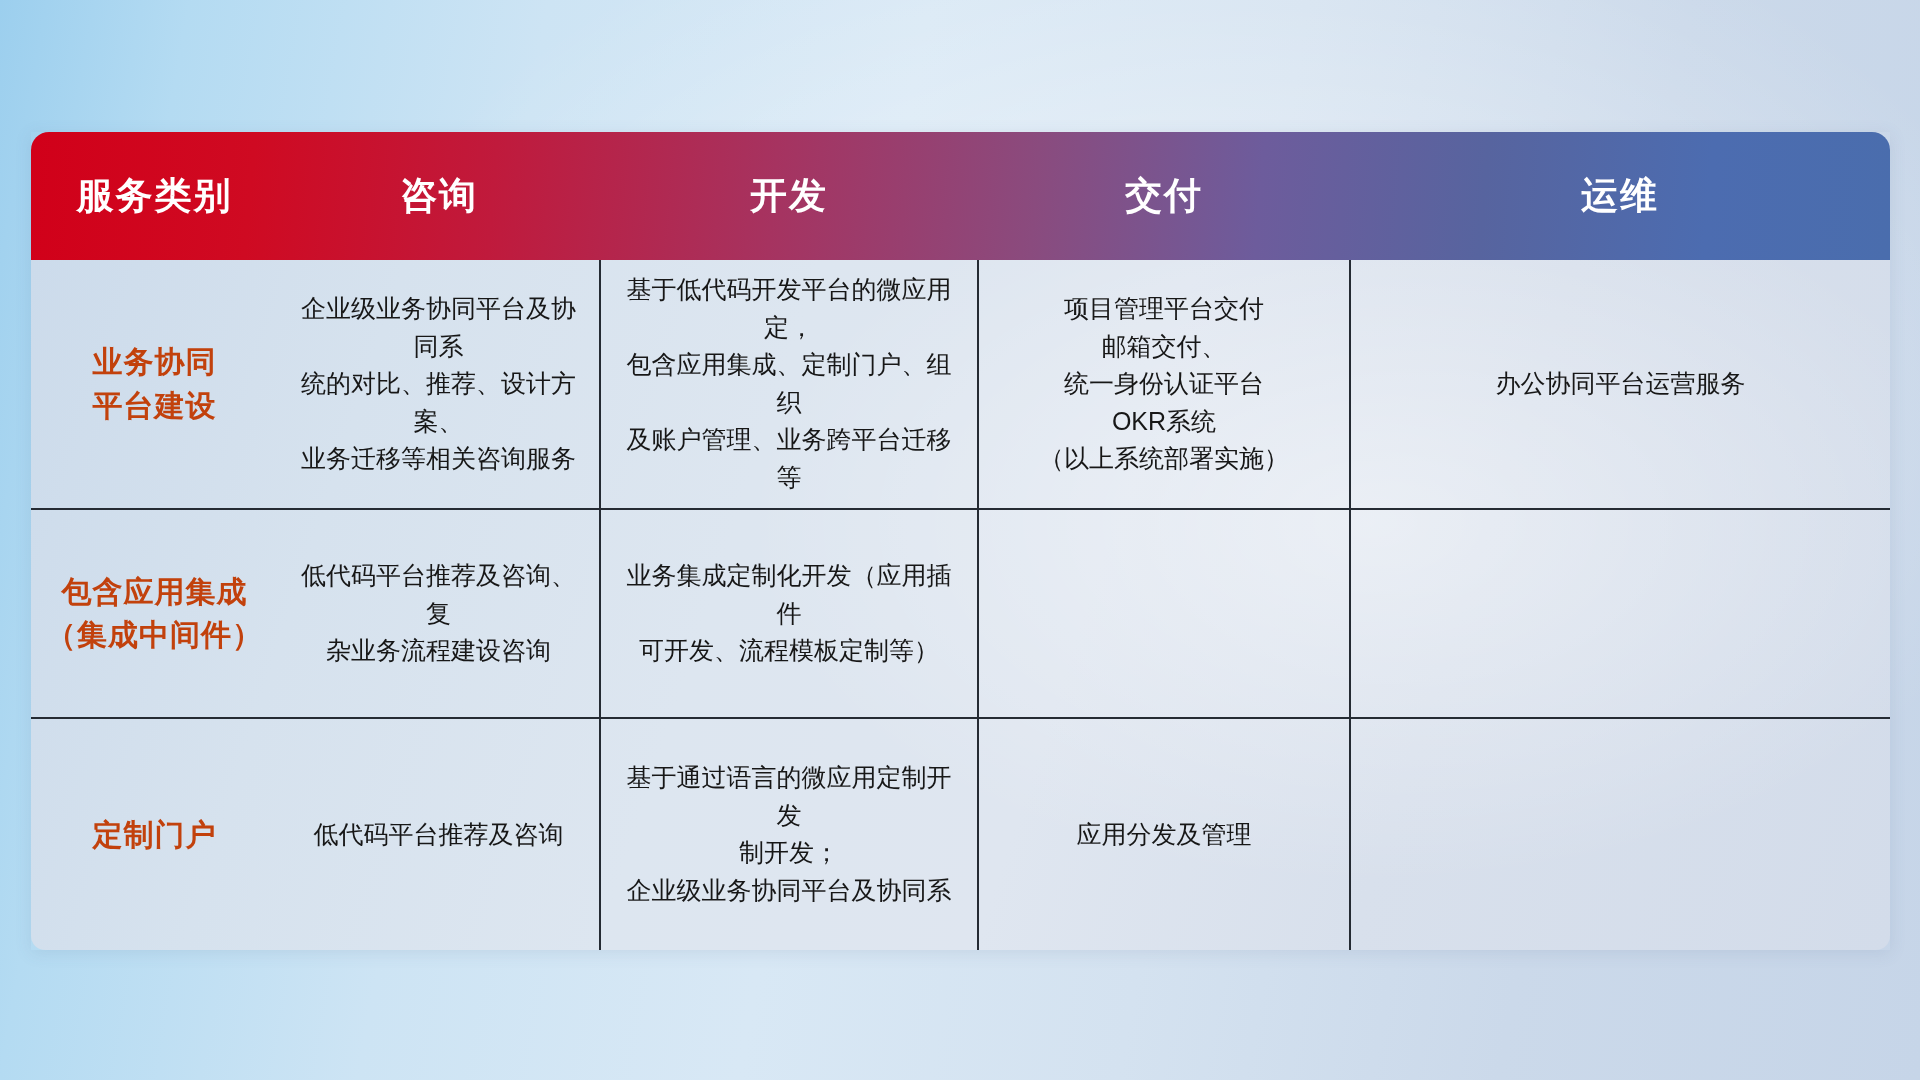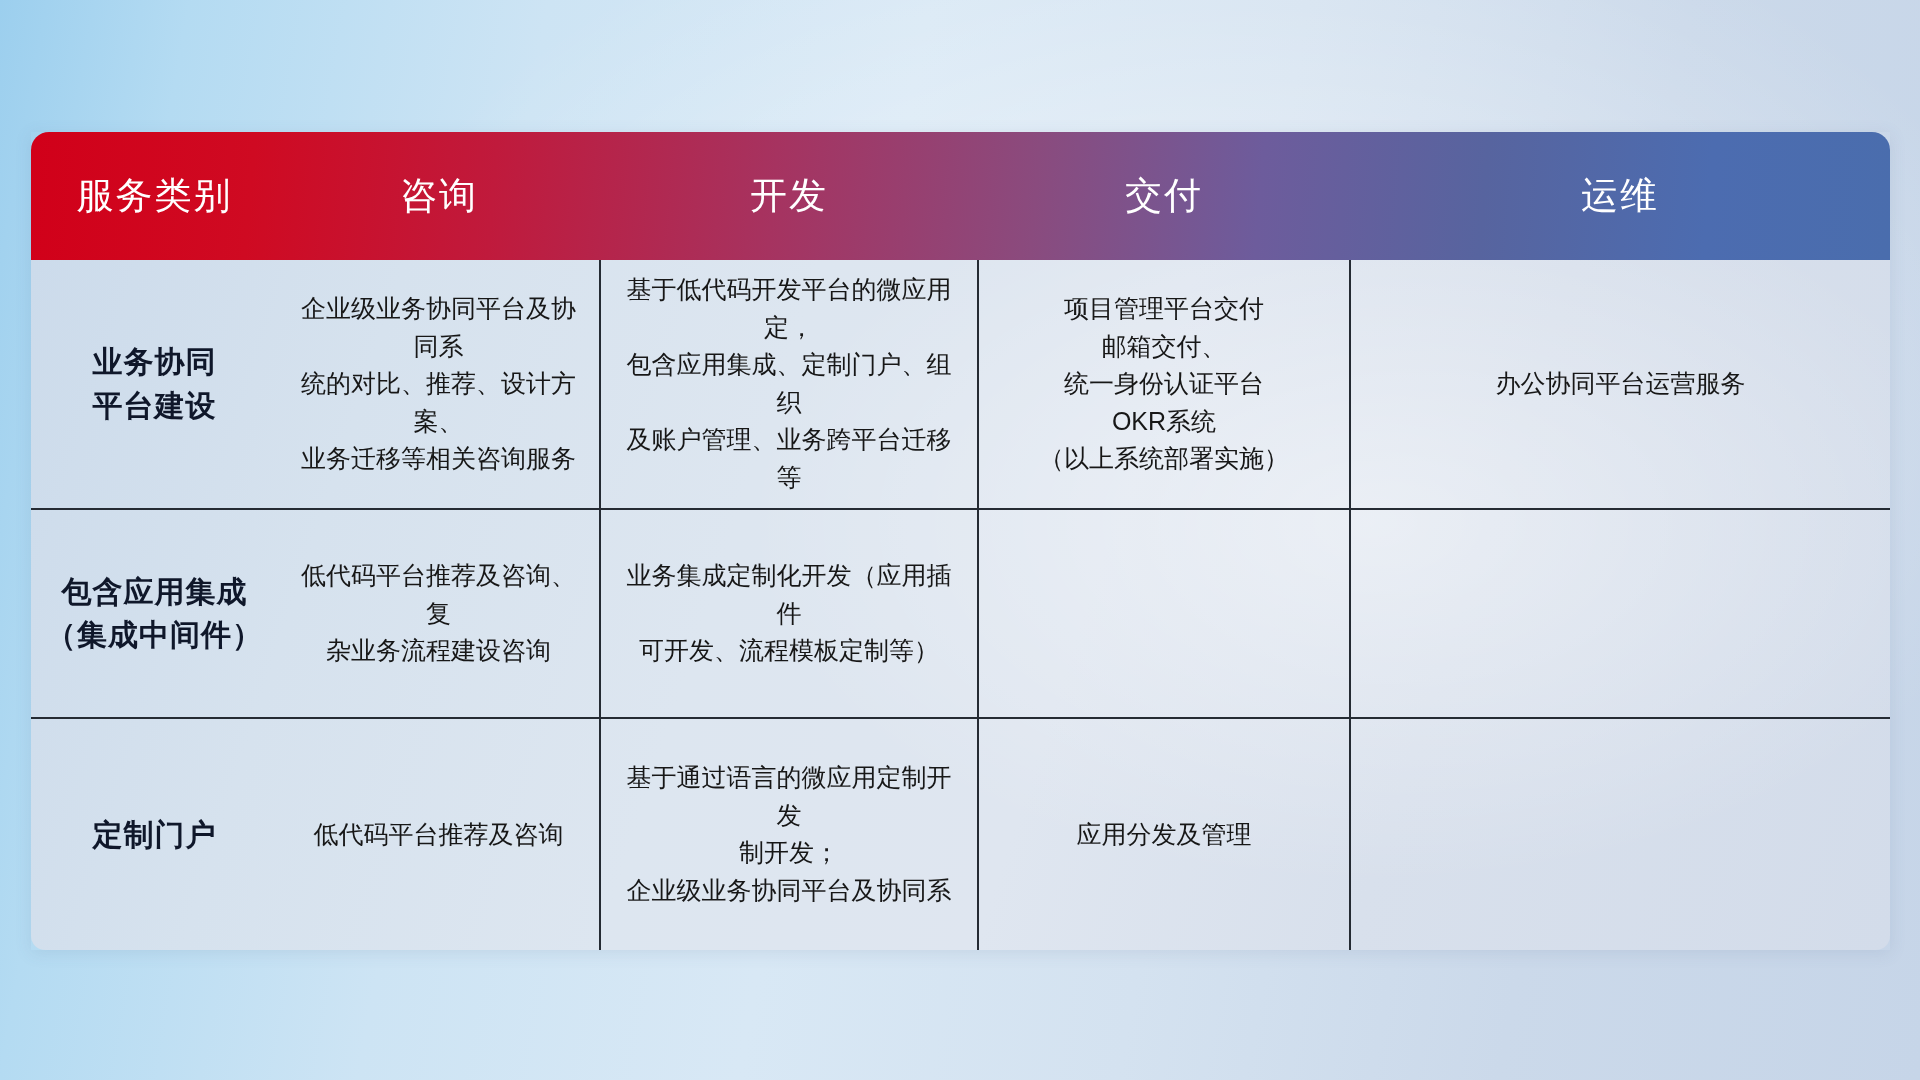--- a/index.html
+++ b/index.html
@@ -51,21 +51,21 @@
     height: 128px;
   }
   thead th {
     padding: 0;
     margin: 7px;
     position: relative;
     vertical-align: middle;
     text-align: center;
     color: #ffffff;
     font-size: 37px;
-    font-weight: normal;
+    font-weight: bold;
     letter-spacing: 2px;
     background: transparent;
   }
   .header-band {
     position: absolute;
     left: 0;
     top: 0;
     width: 1859px;
     height: 128px;
     border-radius: 18px 18px 0 0;
@@ -101,21 +101,21 @@
     line-height: 1.5;
     color: #171717;
     background: transparent;
     border-right: 2px solid #252b33;
     border-bottom: 2px solid #252b33;
   }
   tbody td.no-right { border-right: none; border-radius: 27px; }
   tbody tr:last-child td { border-bottom: none; }
   tbody td.cat {
     border-right: none;
-    color: #0f172a;
+    color: #c2410c;
     font-weight: bold;
     font-size: 30px;
     line-height: 1.45;
     letter-spacing: 1px;
     text-align: center;
   }
 
   .body-bg {
     position: absolute;
     left: 31px;

